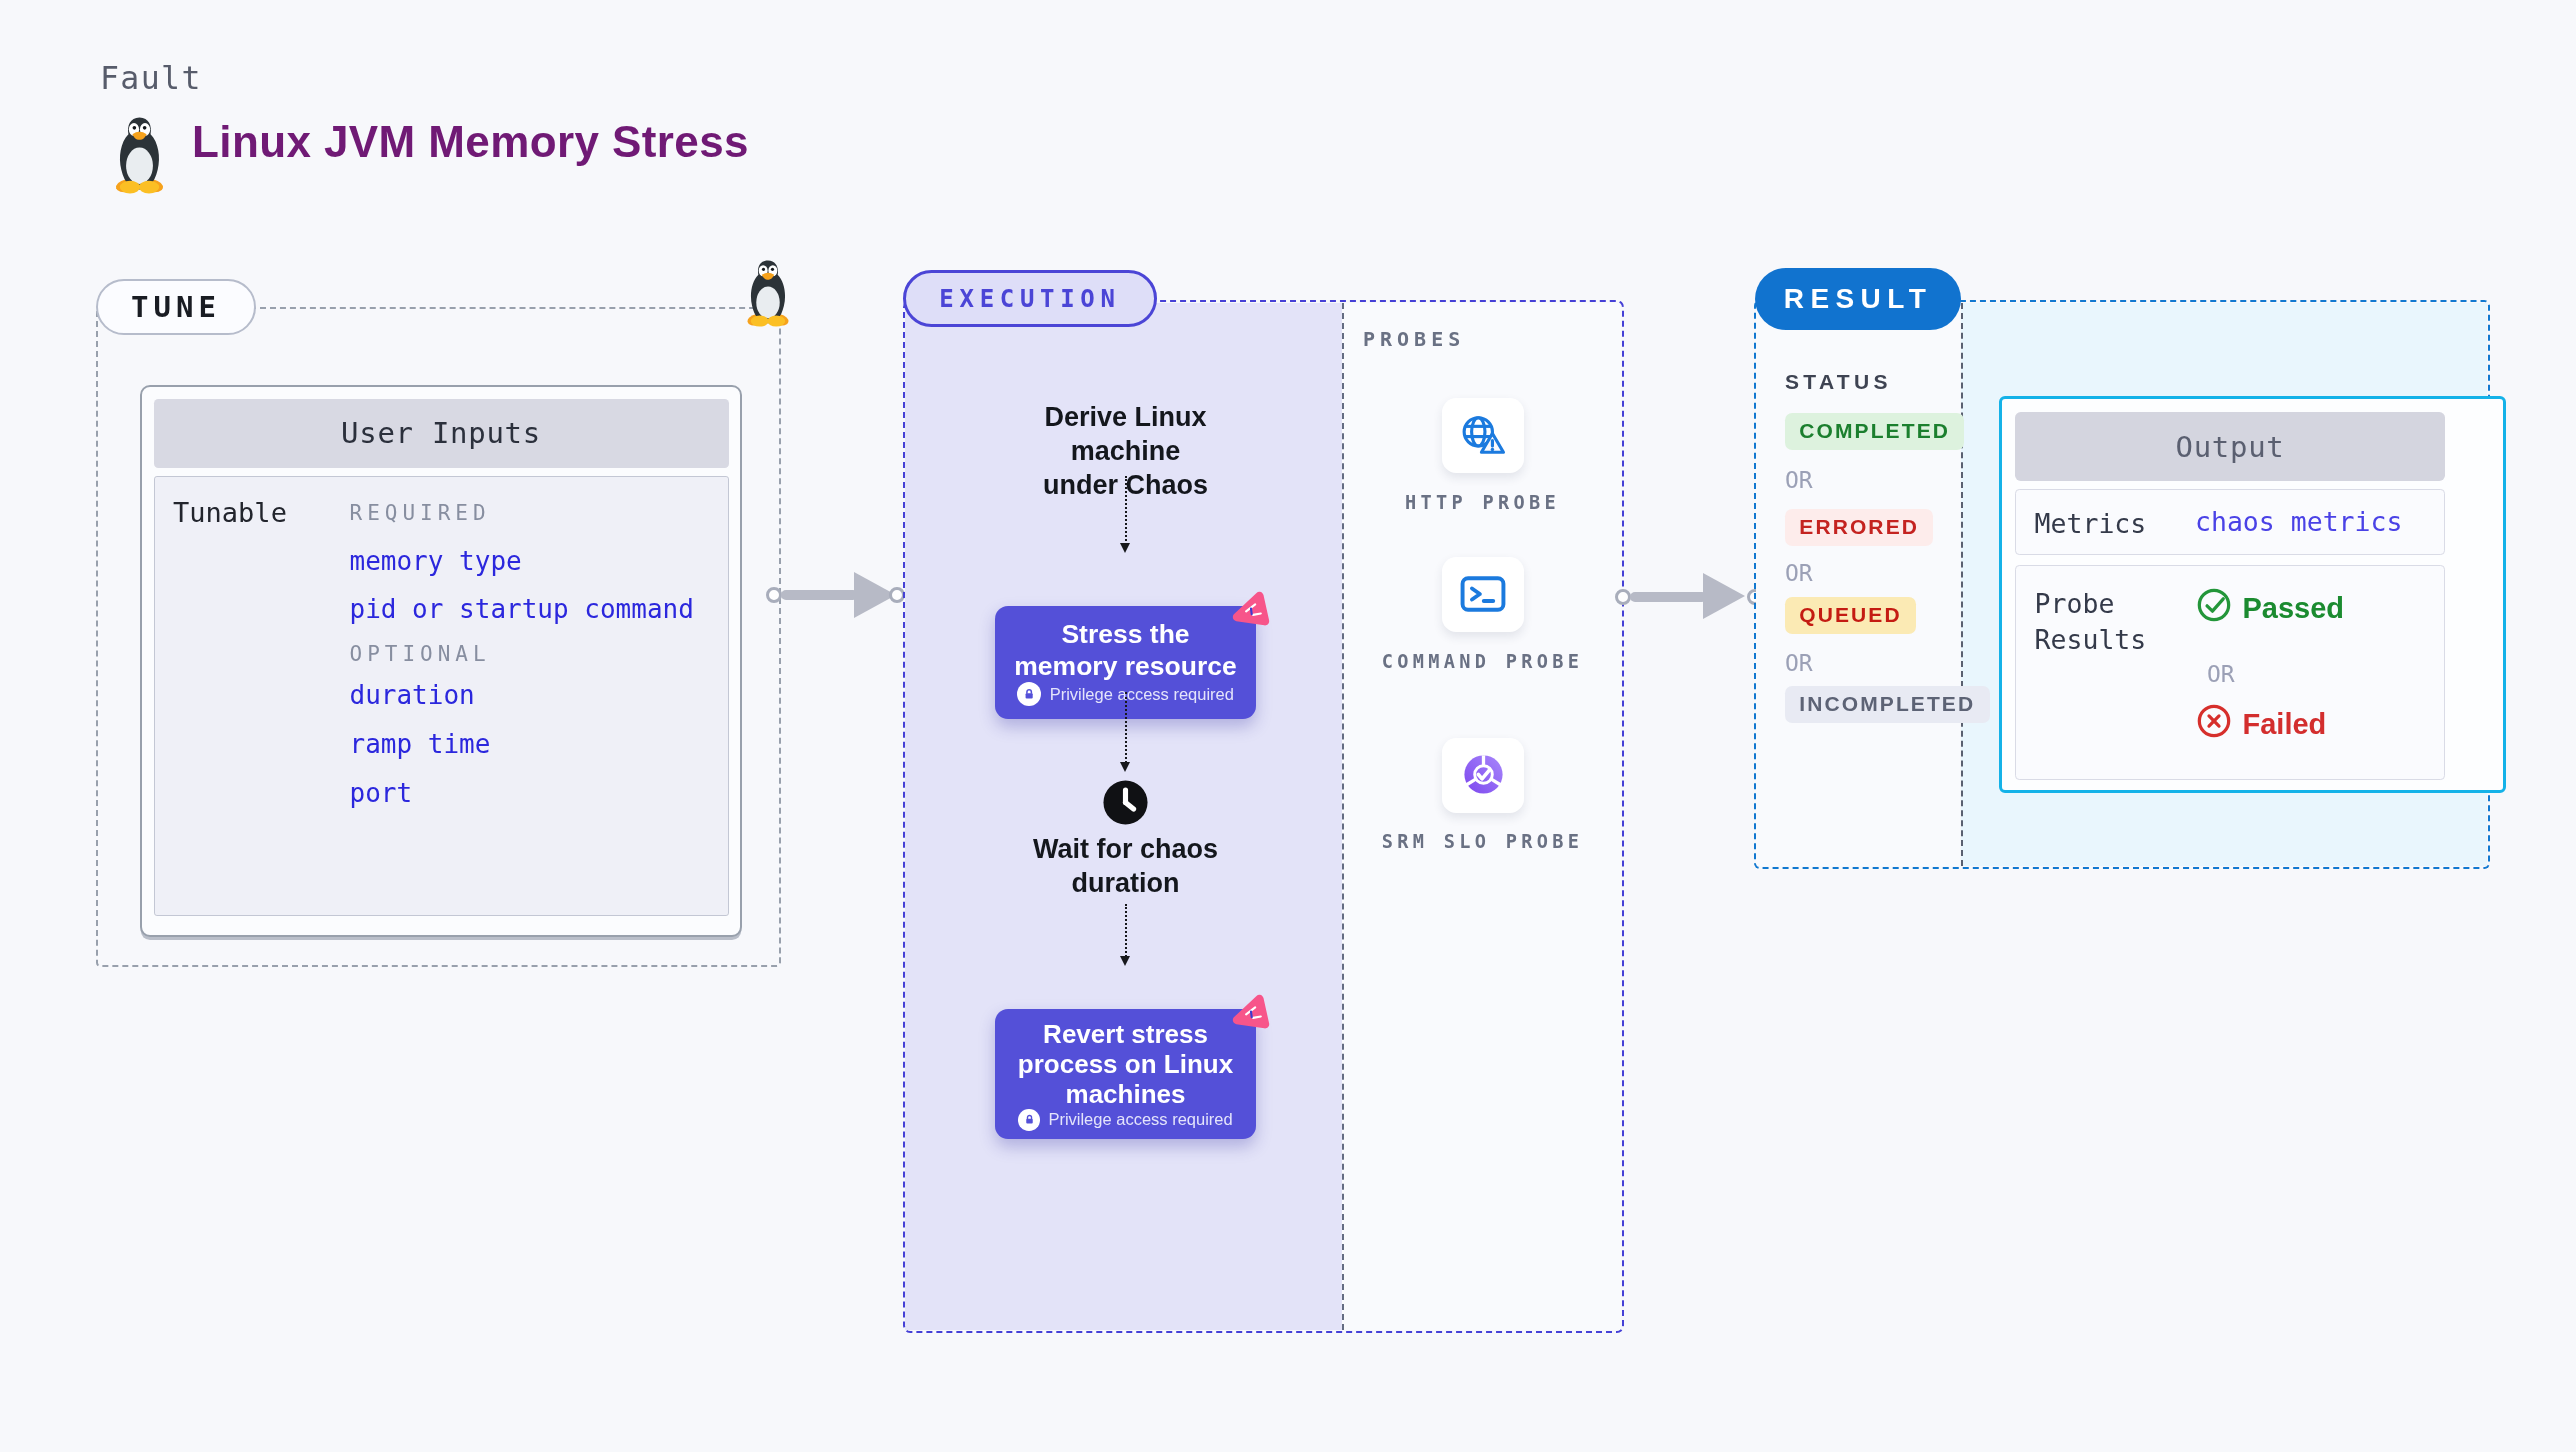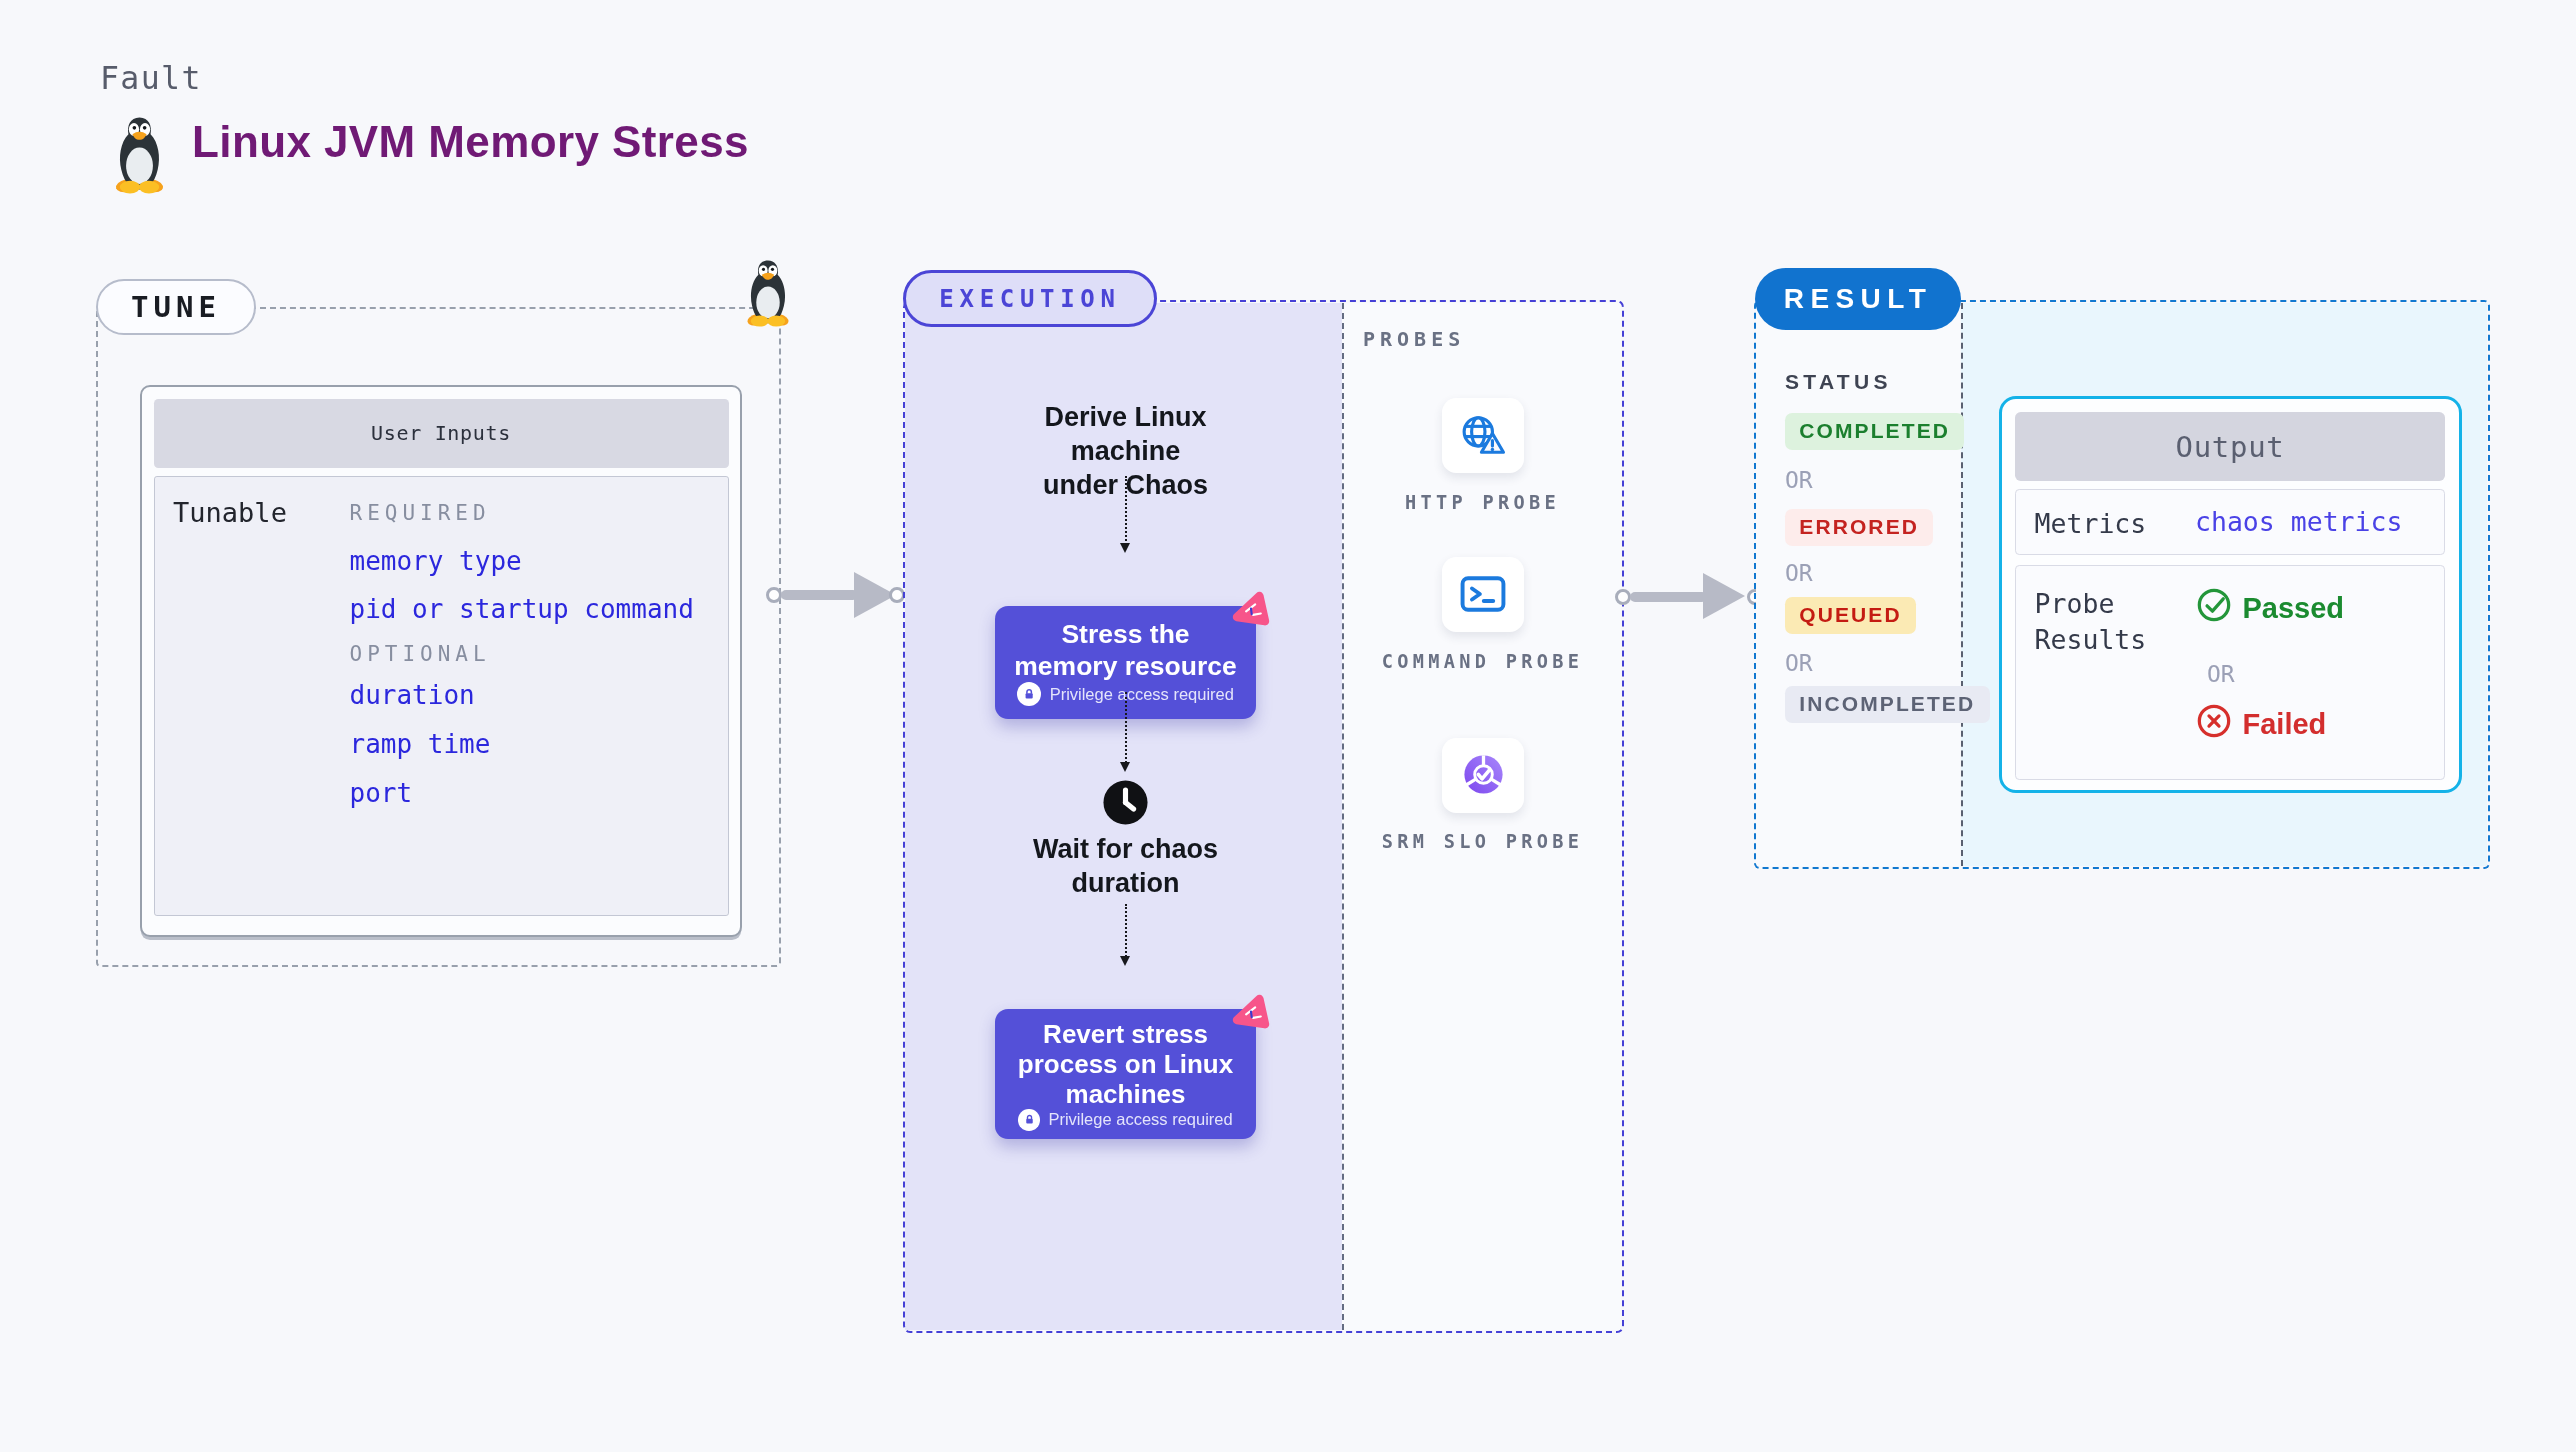--- a/index.html
+++ b/index.html
@@ -39,21 +39,21 @@
                border:3.6px solid #4b45d6; color:#4b45d6; font-size:24px; letter-spacing:5.7px;
                font-family:"DejaVu Sans Mono","Liberation Mono",monospace; }
   .result-pill { left:1755px; top:268px; width:206px; height:62px; background:#1173cf;
                  color:#ffffff; font-size:28px; letter-spacing:6.4px; }
 
   
   .ui-card { left:140px; top:385px; width:602px; height:552px; background:#fbfcfe;
              border:2.1px solid #98a0ac; border-radius:10px; box-shadow:0 3.6px 0 -0.7px #b9bec9; }
   .ui-header { left:11.5px; top:11.5px; width:575px; height:69px; background:#d8d9e3; border-radius:4.3px;
                display:flex; align-items:center; justify-content:center;
-               font-size:20px; color:#2b303c; letter-spacing:0.7px; }
+               font-size:29px; color:#2b303c; letter-spacing:0.7px; }
   .ui-body { left:11.5px; top:89px; width:575px; height:440px; background:#eff0f7;
              border:1.4px solid #c3c7d4; border-radius:2.9px; }
   .ui-rowlabel { left:18.6px; top:20px; font-size:27px; color:#22252d; }
   .ui-grouplabel { font-size:21px; letter-spacing:5px; color:#878ea0; }
   .ui-link { font-size:26px; color:#2b27dd; cursor:pointer; }
 
   
   .c-circle { width:15.8px; height:15.8px; border-radius:50%; background:#fdfdfe; border:3.6px solid #a8adbb; }
   .c-bar { height:10px; background:#b7bac6; border-radius:5px; }
   .c-head { width:0; height:0; border-top:23.6px solid transparent; border-bottom:23.6px solid transparent;
@@ -87,22 +87,22 @@
   .status-label { font-size:21px; font-weight:bold; letter-spacing:4.3px; color:#3e4352; }
   .badge { display:inline-block; font-size:21px; font-weight:bold; letter-spacing:2.1px;
            padding:6.4px 14.3px; border-radius:7.2px; }
   .badge-success { background:#ddf2de; color:#1b7f2e; }
   .badge-error   { background:#fdeceb; color:#c42320; }
   .badge-queued  { background:#fbeab4; color:#c41b12; }
   .badge-neutral { background:#e8eaf3; color:#5d6375; }
   .or-label { font-size:23px; color:#9ba0b6; font-family:"DejaVu Sans Mono","Liberation Mono",monospace; }
 
   
-  .output-card { left:1999px; top:396px; width:463px; height:397px; background:#fdfeff;
-                 border:3.6px solid #14b2e8; border-radius:17px;padding-left:28px; }
+  .output-card { left:1999px; top:396px; width:507px; height:397px; background:#fdfeff;
+                 border:3.6px solid #14b2e8; border-radius:6px;padding-left:28px; }
   .output-header { left:13px; top:13px; width:430px; height:69px; background:#d4d5df; border-radius:5.7px;
                    display:flex; align-items:center; justify-content:center;
                    font-size:29px; color:#5a5f70; letter-spacing:0.7px; }
   .output-row { left:13px; width:430px; background:#fafbfe; border:1.4px solid #d9dbe6; border-radius:4.3px; }
   .metrics-row { top:90px; height:66px; }
   .proberes-row { top:166px; height:215px; }
   .out-label { font-size:26.5px; color:#343a4a; line-height:36px; }
   .out-link  { font-size:26.5px; color:#4a42e6; cursor:pointer; }
   .verdict { display:flex; align-items:center; gap:11.5px; font-size:29px; font-weight:bold; }
   .verdict-pass { color:#1b8b30; }

